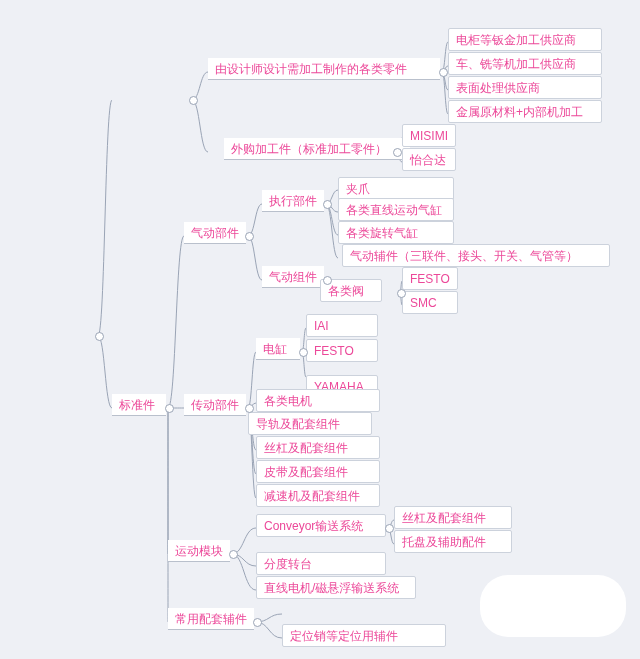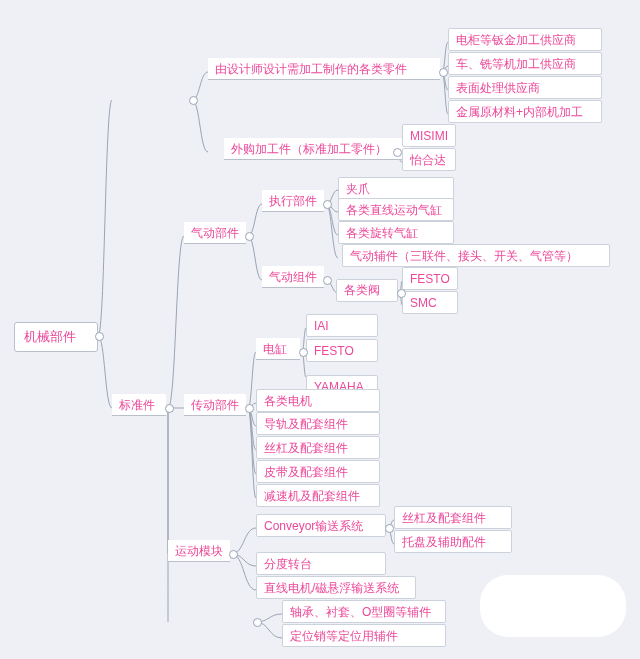--- a/index.html
+++ b/index.html
@@ -109,57 +109,56 @@
       <path d="M 302 352 C 304 352, 304 353, 306 353" fill="none" stroke="#9aa4b5" stroke-width="1"></path>
       <path d="M 302 352 C 304 352, 304 377, 306 377" fill="none" stroke="#9aa4b5" stroke-width="1"></path>
       <path d="M 232 554 C 244 554, 244 528, 256 528" fill="none" stroke="#9aa4b5" stroke-width="1"></path>
       <path d="M 232 554 C 244 554, 244 566, 256 566" fill="none" stroke="#9aa4b5" stroke-width="1"></path>
       <path d="M 232 554 C 244 554, 244 590, 256 590" fill="none" stroke="#9aa4b5" stroke-width="1"></path>
       <path d="M 388 528 C 391 528, 391 520, 394 520" fill="none" stroke="#9aa4b5" stroke-width="1"></path>
       <path d="M 388 528 C 391 528, 391 544, 394 544" fill="none" stroke="#9aa4b5" stroke-width="1"></path>
       <path d="M 256 622 C 269 622, 269 614, 282 614" fill="none" stroke="#9aa4b5" stroke-width="1"></path>
       <path d="M 256 622 C 269 622, 269 638, 282 638" fill="none" stroke="#9aa4b5" stroke-width="1"></path>
     </svg>
-<div class="node root" style="left: 14px; top: 322px; min-width: 84px;">机械部件</div>
     <div class="node" style="left: 208px; top: 58px; min-width: 232px;">由设计师设计需加工制作的各类零件</div>
     <div class="node boxed" style="left: 448px; top: 28px; min-width: 154px;">电柜等钣金加工供应商</div>
     <div class="node boxed" style="left: 448px; top: 52px; min-width: 154px;">车、铣等机加工供应商</div>
     <div class="node boxed" style="left: 448px; top: 76px; min-width: 154px;">表面处理供应商</div>
     <div class="node boxed" style="left: 448px; top: 100px; min-width: 154px;">金属原材料+内部机加工</div>
     <div class="node" style="left: 224px; top: 138px; min-width: 186px;">外购加工件（标准加工零件）</div>
     <div class="node boxed" style="left: 402px; top: 124px; min-width: 54px;">MISIMI</div>
     <div class="node boxed" style="left: 402px; top: 148px; min-width: 54px;">怡合达</div>
     <div class="node" style="left: 112px; top: 394px; min-width: 54px;">标准件</div>
     <div class="node" style="left: 184px; top: 222px; min-width: 62px;">气动部件</div>
     <div class="node" style="left: 262px; top: 190px; min-width: 62px;">执行部件</div>
     <div class="node boxed" style="left: 338px; top: 177px; min-width: 116px;">夹爪</div>
     <div class="node boxed" style="left: 338px; top: 198px; min-width: 116px;">各类直线运动气缸</div>
     <div class="node boxed" style="left: 338px; top: 221px; min-width: 116px;">各类旋转气缸</div>
     <div class="node boxed" style="left: 342px; top: 244px; min-width: 268px;">气动辅件（三联件、接头、开关、气管等）</div>
     <div class="node" style="left: 262px; top: 266px; min-width: 62px;">气动组件</div>
-    <div class="node boxed" style="left: 336px; top: 279px; min-width: 62px; font-family: Liberation Mono, monospace;">各类阀</div>
+    <div class="node boxed" style="left: 320px; top: 279px; min-width: 62px;">各类阀</div>
     <div class="node boxed" style="left: 402px; top: 267px; min-width: 56px;">FESTO</div>
     <div class="node boxed" style="left: 402px; top: 291px; min-width: 56px;">SMC</div>
     <div class="node" style="left: 184px; top: 394px; min-width: 62px;">传动部件</div>
     <div class="node" style="left: 256px; top: 338px; min-width: 44px;">电缸</div>
     <div class="node boxed" style="left: 306px; top: 314px; min-width: 72px;">IAI</div>
     <div class="node boxed" style="left: 306px; top: 339px; min-width: 72px;">FESTO</div>
     <div class="node boxed" style="left: 306px; top: 363px; min-width: 72px; margin-top: 12px;">YAMAHA</div>
     <div class="node boxed" style="left: 256px; top: 389px; min-width: 124px;">各类电机</div>
-    <div class="node boxed" style="left: 256px; top: 412px; min-width: 124px;">导轨及配套组件</div>
+    <div class="node boxed" style="left: 248px; top: 412px; min-width: 124px;">导轨及配套组件</div>
     <div class="node boxed" style="left: 256px; top: 436px; min-width: 124px;">丝杠及配套组件</div>
     <div class="node boxed" style="left: 256px; top: 460px; min-width: 124px;">皮带及配套组件</div>
     <div class="node boxed" style="left: 256px; top: 484px; min-width: 124px;">减速机及配套组件</div>
     <div class="node" style="left: 168px; top: 540px; min-width: 62px;">运动模块</div>
     <div class="node boxed" style="left: 256px; top: 514px; min-width: 130px;">Conveyor输送系统</div>
     <div class="node boxed" style="left: 394px; top: 506px; min-width: 118px;">丝杠及配套组件</div>
     <div class="node boxed" style="left: 256px; top: 552px; min-width: 130px;">分度转台</div>
     <div class="node boxed" style="left: 394px; top: 530px; min-width: 118px;">托盘及辅助配件</div>
     <div class="node boxed" style="left: 256px; top: 576px; min-width: 160px;">直线电机/磁悬浮输送系统</div>
-    <div class="node boxed" style="left: 282px; top: 600px; min-width: 164px;">轴承、衬套、O型圈等辅件</div>
+    <div class="node" style="left: 168px; top: 608px; min-width: 86px;">常用配套辅件</div>
     <div class="node boxed" style="left: 282px; top: 624px; min-width: 164px;">定位销等定位用辅件</div>
     <div class="dot" style="left: 95px; top: 332px;"></div>
     <div class="dot" style="left: 189px; top: 96px;"></div>
     <div class="dot" style="left: 439px; top: 68px;"></div>
     <div class="dot" style="left: 393px; top: 148px;"></div>
     <div class="dot" style="left: 165px; top: 404px;"></div>
     <div class="dot" style="left: 245px; top: 232px;"></div>
     <div class="dot" style="left: 323px; top: 200px;"></div>
     <div class="dot" style="left: 323px; top: 276px;"></div>
     <div class="dot" style="left: 397px; top: 289px;"></div>

